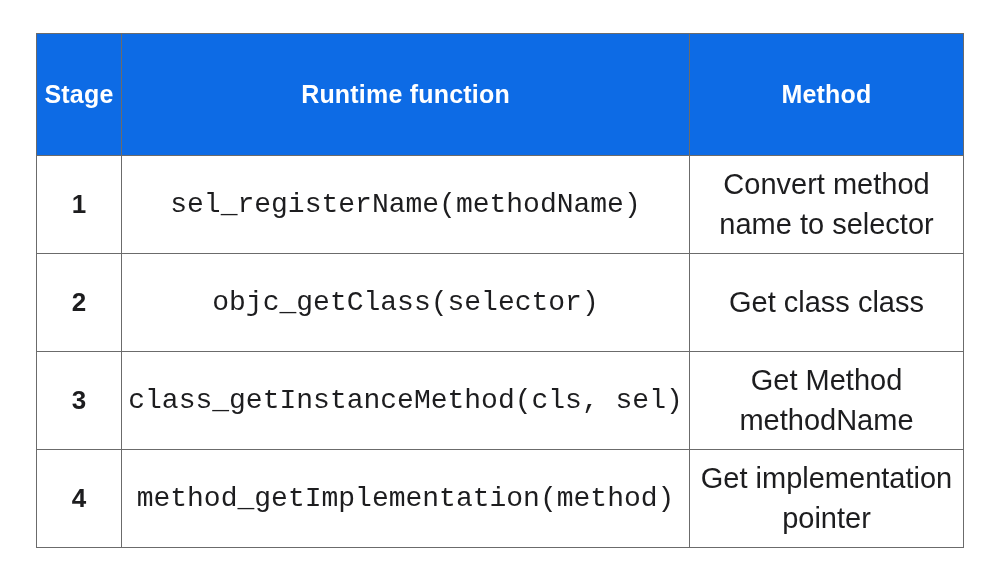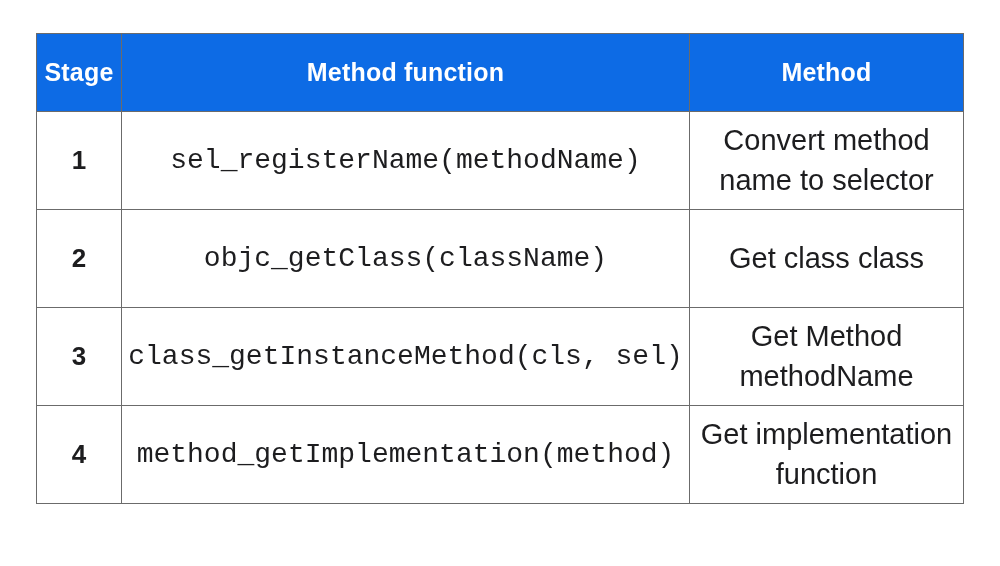--- a/index.html
+++ b/index.html
@@ -32,21 +32,21 @@
   table.stages col.col-stage   { width: 85px;  }
   table.stages col.col-func    { width: 568px; }
   table.stages col.col-purpose { width: 274px; }
   table.stages th,
   table.stages td {
     border: 1px solid var(--border);
     text-align: center;
     vertical-align: middle;
     overflow: hidden;
   }
-  table.stages thead tr { height: 78px; }
+  table.stages thead tr { height: 122px; }
   table.stages tbody tr { height: 98px; }
   th.hdr {
     background: var(--header-bg);
     color: var(--header-text);
     font-size: 25px;
     font-weight: bold;
     letter-spacing: 0.2px;
     padding: 0;
   }
   td.stage-cell {
@@ -77,40 +77,40 @@
 <div class="table-wrap">
   <table class="stages">
     <colgroup>
       <col class="col-stage">
       <col class="col-func">
       <col class="col-purpose">
     </colgroup>
     <thead>
       <tr>
         <th class="hdr">Stage</th>
-        <th class="hdr">Method function</th>
+        <th class="hdr">Runtime function</th>
         <th class="hdr">Method</th>
       </tr>
     </thead>
     <tbody>
       <tr>
         <td class="stage-cell">1</td>
         <td class="func-cell">sel_registerName(methodName)</td>
         <td class="purpose-cell">Convert method name to selector</td>
       </tr>
       <tr>
         <td class="stage-cell">2</td>
-        <td class="func-cell">objc_getClass(className)</td>
+        <td class="func-cell">objc_getClass(selector)</td>
         <td class="purpose-cell">Get class class</td>
       </tr>
       <tr>
         <td class="stage-cell">3</td>
         <td class="func-cell">class_getInstanceMethod(cls, sel)</td>
         <td class="purpose-cell">Get Method methodName</td>
       </tr>
       <tr>
         <td class="stage-cell">4</td>
         <td class="func-cell">method_getImplementation(method)</td>
-        <td class="purpose-cell">Get implementation function</td>
+        <td class="purpose-cell">Get implementation pointer</td>
       </tr>
     </tbody>
   </table>
 </div>
 
 </body></html>

